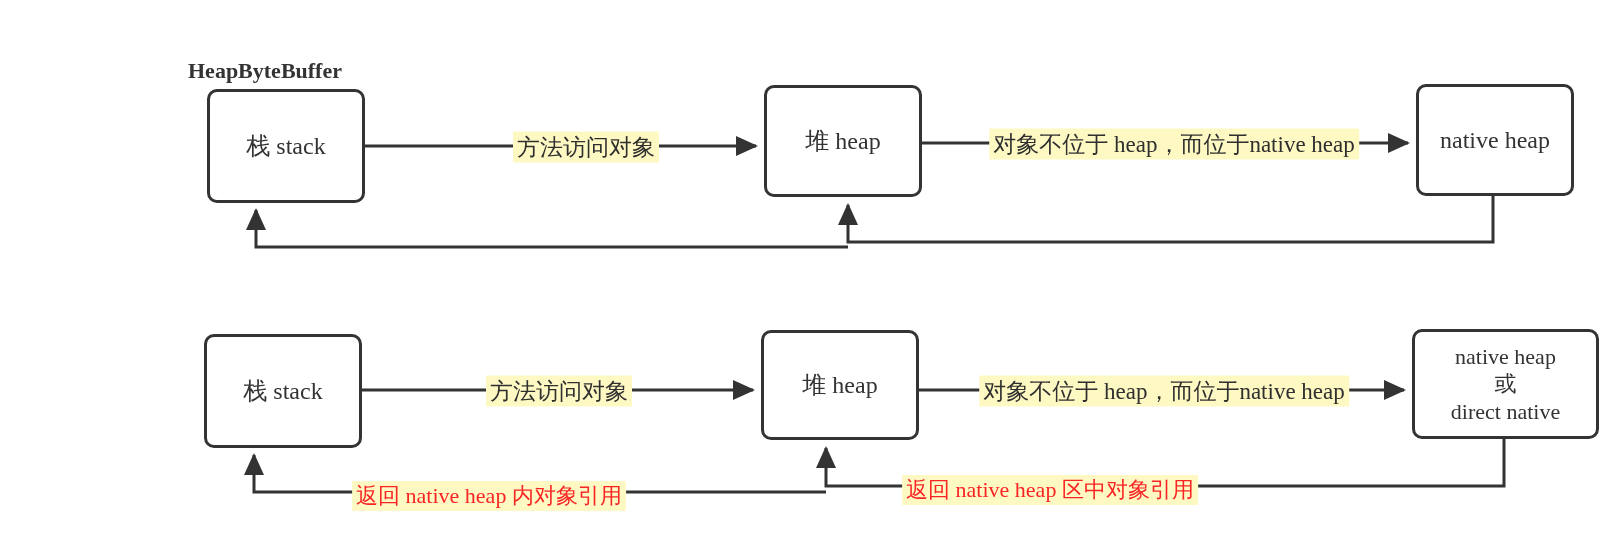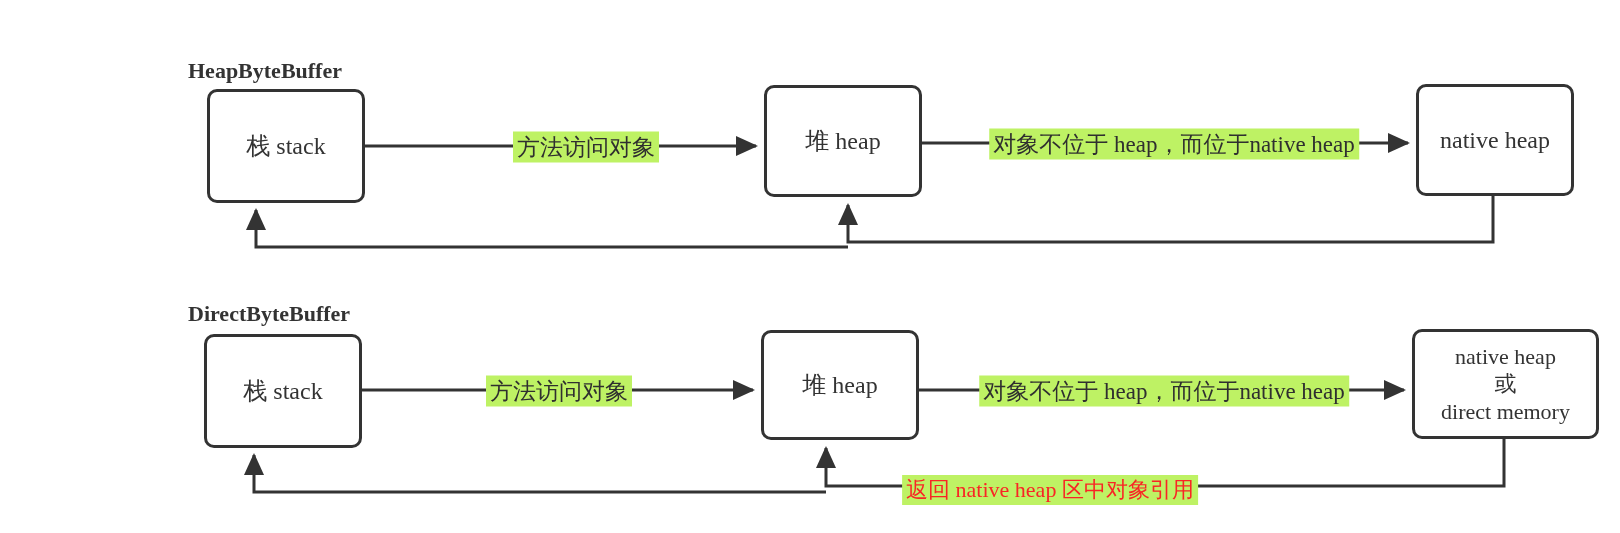--- a/index.html
+++ b/index.html
@@ -34,21 +34,21 @@
     justify-content: center;
     font-size: 24px;
     color: #333333;
     text-align: center;
     line-height: 1.25;
   }
   .box .line2 { font-size: 22px; }
   .lbl {
     position: absolute;
     transform: translate(-50%, -50%);
-    background: #bef264;
+    background: #fef9c3;
     padding: 0 4px;
     white-space: nowrap;
     font-size: 23px;
     color: #2f2f2f;
   }
   .lbl.red {
     color: #f92525;
     font-size: 22px;
   }
   .diagram-title {
@@ -97,36 +97,36 @@
   <div class="box" style="left:1400px; top:84px; width:158px; height:112px;">
     <div>native heap</div>
   </div>
 
   <div class="lbl" style="left:570px; top:147px;">方法访问对象</div>
 
   <div class="lbl" style="left:1158px; top:144px;">对象不位于 heap，而位于native heap</div>
 
 
 
-  <div class="diagram-title" style="left:172px; top:301px;">DirectByteBuffer</div>
 
   <div class="box" style="left:188px; top:334px; width:158px; height:114px;">
     <div>栈 stack</div>
   </div>
 
   <div class="box" style="left:745px; top:330px; width:158px; height:110px;">
     <div>堆 heap</div>
   </div>
 
   <div class="box" style="left:1396px; top:329px; width:187px; height:110px; font-size:22px;">
     <div class="line2">native heap</div>
     <div class="line2">或</div>
-    <div class="line2">direct memory</div>
+    <div class="line2">direct native</div>
   </div>
 
   <div class="lbl" style="left:543px; top:391px;">方法访问对象</div>
 
   <div class="lbl" style="left:1148px; top:391px;">对象不位于 heap，而位于native heap</div>
 
+  <div class="lbl red" style="left:473px; top:496px;">返回 native heap 内对象引用</div>
 
   <div class="lbl red" style="left:1034px; top:490px;">返回 native heap 区中对象引用</div>
 
 </div>
 
 </body></html>

